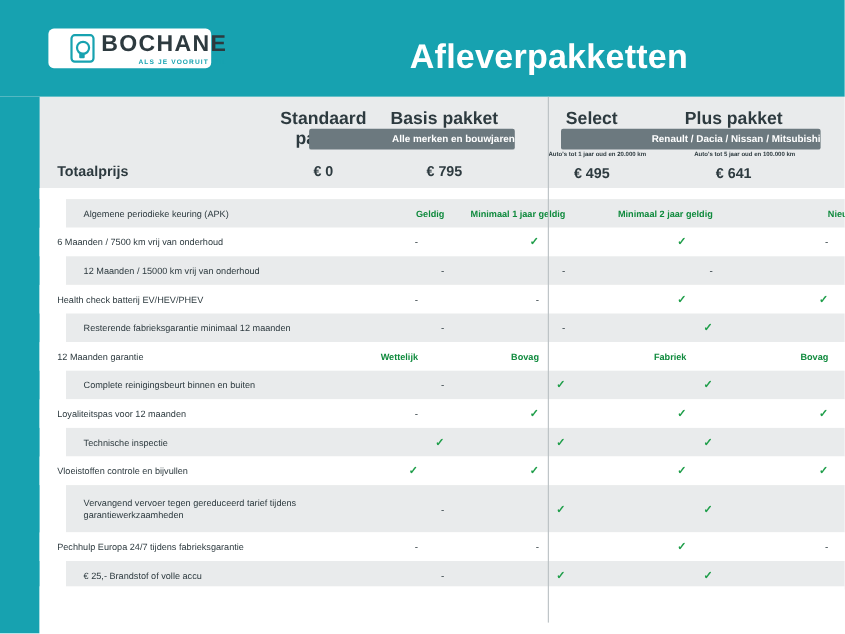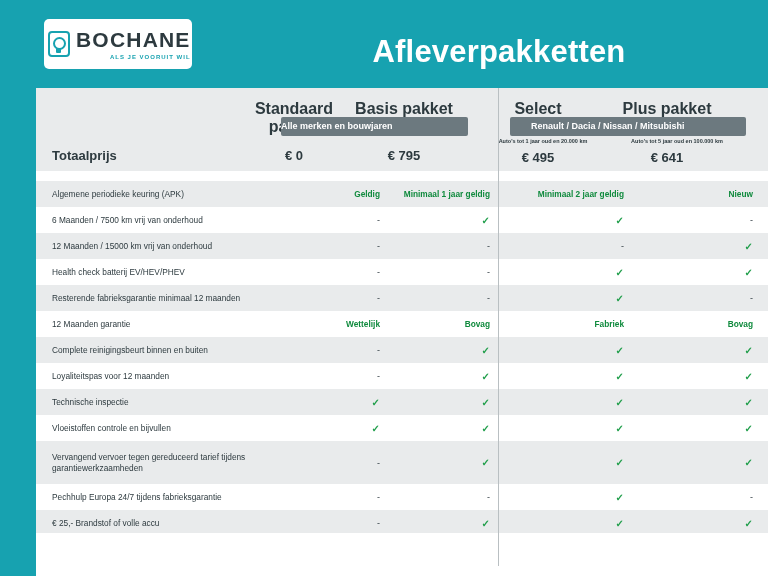--- a/index.html
+++ b/index.html
@@ -16,25 +16,25 @@
   }
   
   .header {
     position: absolute; top: 0; left: 0;
     width: 768px; height: 88px;
     background: #17a2b0;
     display: flex; align-items: center;
   }
   .logo-box {
     margin-left: 44px;
-    width: 148px; height: 50px;
+    width: 148px; height: 36px;
     background: #ffffff;
     border-radius: 5px;
     display: flex; align-items: center;
-    padding-left: 4px;
+    padding-left: 20px;
   }
   .logo-mark {
     width: 22px; height: 26px;
     border: 2px solid #17a2b0;
     border-radius: 4px;
     position: relative;
     flex: 0 0 auto;
   }
   .logo-mark::before {
     content: "";
@@ -94,21 +94,21 @@
   .col-head {
     position: absolute;
     text-align: center;
     font-size: 16px; font-weight: bold; color: #2d3a3f;
   }
   .pill {
     position: absolute;
     background: #6c797f;
     color: #ffffff;
     font-size: 9px; font-weight: bold;
-    text-align: left;
+    text-align: right;
     padding: 4px 0 5px 0;
     border-radius: 2px;
   }
   .sub-note {
     position: absolute;
     font-size: 5.5px; color: #2d3a3f; font-weight: bold;
     text-align: center;
   }
   .total-label {
     position: absolute; left: 52px; top: 148px;
@@ -122,21 +122,21 @@
   
   .rows {
     position: absolute; left: 36px; top: 181px;
     width: 732px;
   }
   .row {
     position: relative;
     height: 26px;
     display: flex; align-items: center;
   }
-  .row.alt { background: #e9ebec; }
+  .row.alt { background: #e9ebec; margin-left: 24px; }
   .row.plain { background: #ffffff; }
   .row.tall { height: 43px; }
   .row-label {
     position: absolute; left: 16px;
     width: 230px;
     font-size: 8.3px; color: #2d3a3f;
     line-height: 1.25;
   }
   .cell {
     position: absolute;

